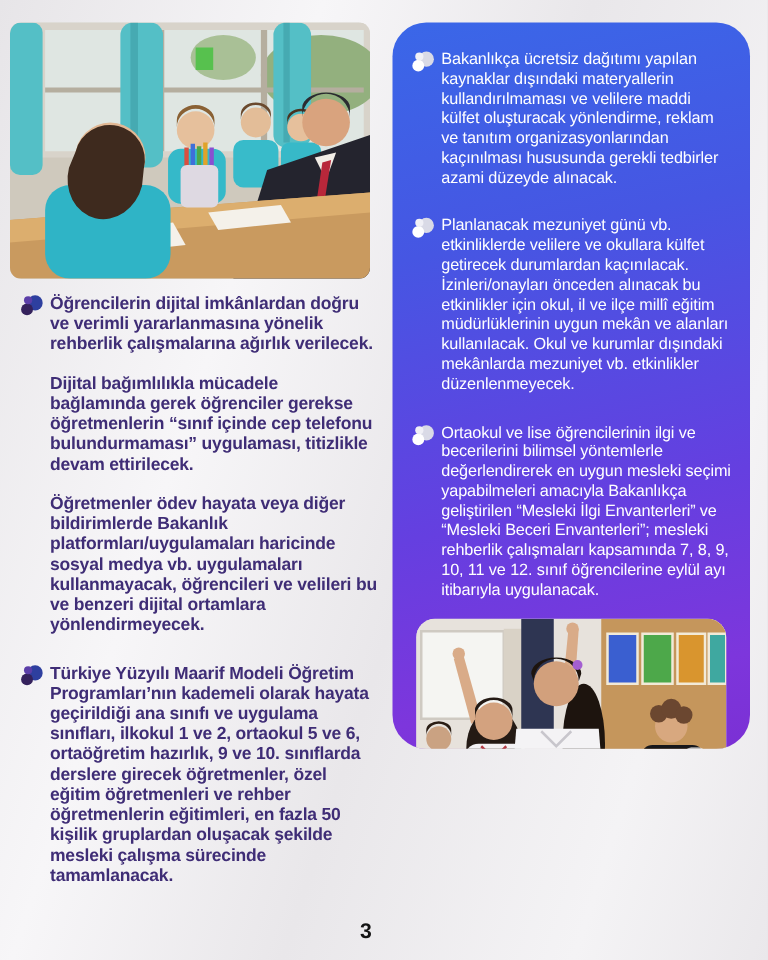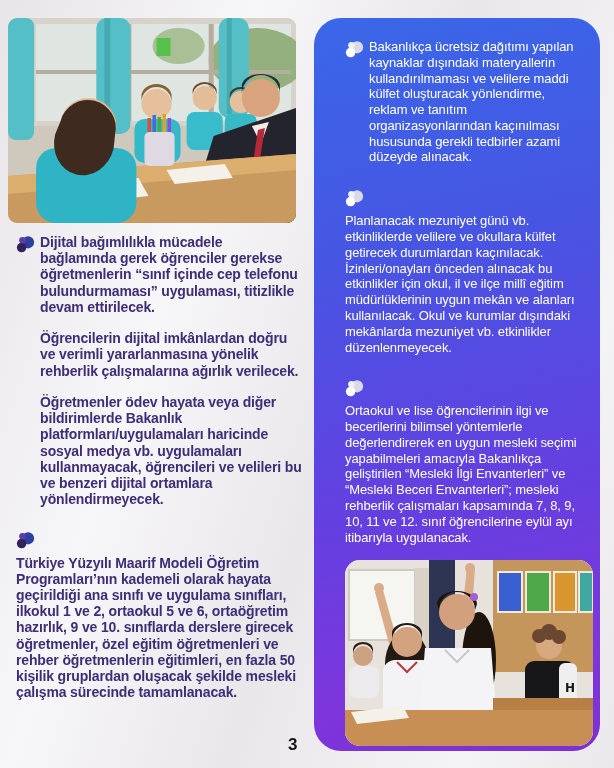--- a/index.html
+++ b/index.html
@@ -14,32 +14,32 @@
   .photo-top{
     position:absolute;left:8px;top:18px;width:288px;height:205px;
     border-radius:9px;overflow:hidden;background:#d8d3ca;
   }
   .left-text{
     position:absolute;left:16px;top:234px;width:286px;
     color:#3f2d76;font-size:14px;line-height:1.16;font-weight:600;
     letter-spacing:-0.15px;
   }
   .bullet-row{display:flex;align-items:flex-start;}
-  .bullet-row + .bullet-row{margin-top:22px;flex-direction:column;}
+  .bullet-row + .bullet-row{margin-top:22px;}
   .bullet-ico{flex:0 0 24px;width:24px;padding-top:1px;}
   .bullet-ico svg{width:19px;height:19px;display:block;}
   .bullet-body{flex:1;}
   .bullet-body p{margin:0;}
   .bullet-body p + p{margin-top:15px;}
   
   .panel{
-    position:absolute;left:314px;top:18px;width:286px;height:733px;
+    position:absolute;left:314px;top:18px;width:286px;height:581px;
     box-sizing:border-box;border-radius:27px;overflow:hidden;
     background:linear-gradient(168deg,#3a67e8 0%,#4656e3 30%,#653fe0 65%,#7d36dc 88%,#7b30d4 100%);
-    padding:21px 15px 13px 31px;
+    padding:21px 15px 13px 15px;
     color:#ffffff;font-size:13px;line-height:1.215;font-weight:500;
     letter-spacing:-0.1px;
   }
   .panel .bullet-row + .bullet-row{margin-top:23px;}
   .photo-bottom{
     margin:15px auto 0 auto;width:248px;height:186px;
     border-radius:15px;overflow:hidden;background:#e7e2dc;
   }
   
   .page-number{
@@ -111,22 +111,22 @@
 
     <div class="bullet-row">
       <span class="bullet-ico">
         <svg viewBox="0 0 22 22">
           <circle cx="14" cy="8.5" r="7" fill="#2e3f9f"></circle>
           <circle cx="6.5" cy="14.5" r="5.5" fill="#34215c"></circle>
           <circle cx="7.5" cy="6" r="3.8" fill="#5b3ea8"></circle>
         </svg>
       </span>
       <div class="bullet-body">
+        <p>Öğrencilerin dijital imkânlardan doğru ve verimli yararlanmasına yönelik rehberlik çalışmalarına ağırlık verilecek.</p>
         <p>Dijital bağımlılıkla mücadele bağlamında gerek öğrenciler gerekse öğretmenlerin “sınıf içinde cep telefonu bulundurmaması” uygulaması, titizlikle devam ettirilecek.</p>
-        <p>Öğrencilerin dijital imkânlardan doğru ve verimli yararlanmasına yönelik rehberlik çalışmalarına ağırlık verilecek.</p>
         <p>Öğretmenler ödev hayata veya diğer bildirimlerde Bakanlık platformları/uygulamaları haricinde sosyal medya vb. uygulamaları kullanmayacak, öğrencileri ve velileri bu ve benzeri dijital ortamlara yönlendirmeyecek.</p>
       </div>
     </div>
 
     <div class="bullet-row">
       <span class="bullet-ico">
         <svg viewBox="0 0 22 22">
           <circle cx="14" cy="8.5" r="7" fill="#2e3f9f"></circle>
           <circle cx="6.5" cy="14.5" r="5.5" fill="#34215c"></circle>
           <circle cx="7.5" cy="6" r="3.8" fill="#5b3ea8"></circle>

